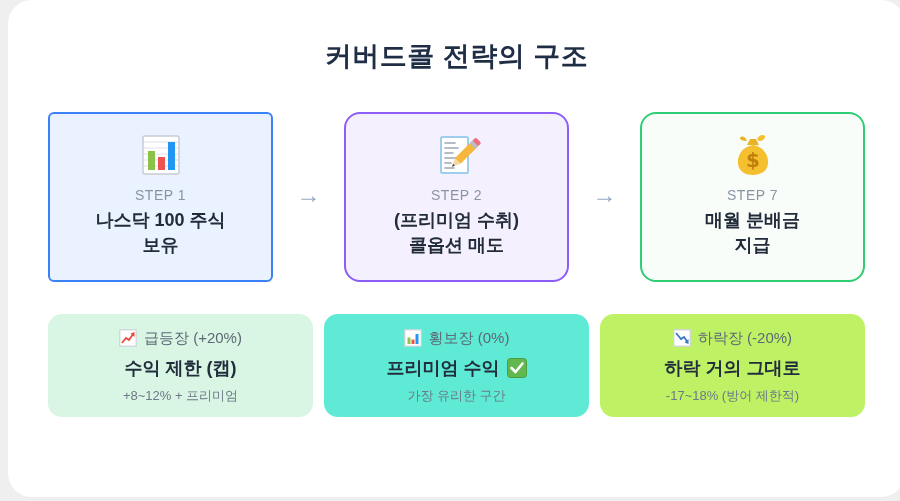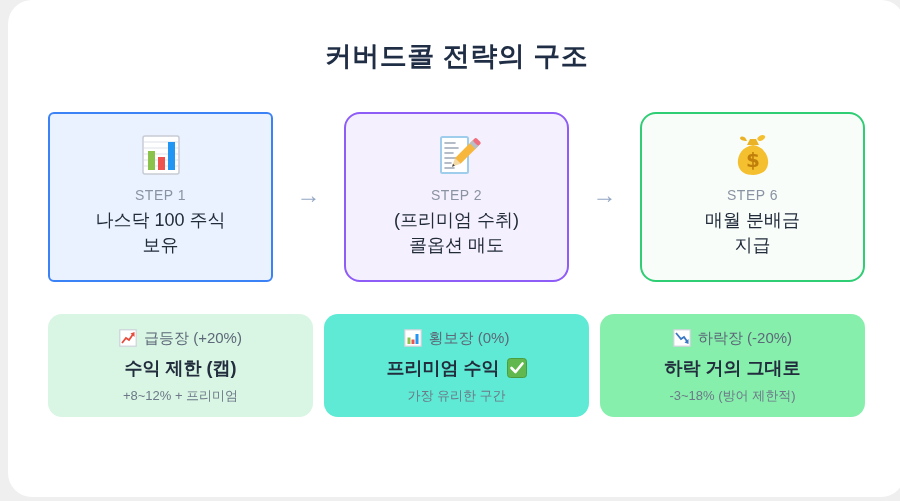--- a/index.html
+++ b/index.html
@@ -47,21 +47,21 @@
   .step-icon { width: 48px; height: 48px; }
   .step-label {
     margin-top: 8px;
     font-size: 14px;
     color: #8a93a3;
     letter-spacing: 0.5px;
   }
   .step-title {
     margin-top: 5px;
     font-size: 18px;
-    font-weight: normal;
+    font-weight: bold;
     color: #212b3a;
     line-height: 1.4;
   }
   .flow-arrow {
     flex: 1;
     display: flex;
     align-items: center;
     justify-content: center;
     color: #94a7c4;
     font-size: 24px;
@@ -80,21 +80,21 @@
     border-radius: 14px;
     display: flex;
     flex-direction: column;
     align-items: center;
     justify-content: center;
     text-align: center;
     padding-top: 2px;
   }
   .scenario-up   { background: #d9f5e3; }
   .scenario-flat { background: #5eead4; }
-  .scenario-down { background: #86efac; }
+  .scenario-down { background: #bef264; }
   .scenario-condition {
     font-size: 15px;
     color: #5d6878;
     display: flex;
     align-items: center;
     gap: 7px;
   }
   .scenario-result {
     margin-top: 8px;
     font-size: 18px;
@@ -179,21 +179,21 @@
     <div class="step-box step-3">
       <span class="step-icon">
         <svg viewBox="0 0 48 48" width="48" height="48">
           <path d="M24 14 C12 16 8 26 9 33 C10 41 17 44 24 44 C31 44 38 41 39 33 C40 26 36 16 24 14 Z" fill="#f5c030"></path>
           <path d="M18 14 L30 14 L27 8 L21 8 Z" fill="#eab226"></path>
           <path d="M28 8 C30 4 34 3 36 5 C37 7 34 10 30 10 Z" fill="#f5c030"></path>
           <path d="M17 8 C15 5 12 5 11 7 C11 9 14 10 18 10 Z" fill="#eab226"></path>
           <text x="24" y="36" font-size="20" font-weight="bold" text-anchor="middle" fill="#c07f0a" font-family="DejaVu Sans, sans-serif">$</text>
         </svg>
       </span>
-      <div class="step-label">STEP 6</div>
+      <div class="step-label">STEP 7</div>
       <div class="step-title">
         <div>매월 분배금</div>
         <div>지급</div>
       </div>
     </div>
 
   </div>
 
   <div class="cards-row">
 
@@ -245,18 +245,18 @@
             <rect x="0.8" y="0.8" width="16.4" height="16.4" fill="#ffffff" stroke="#cdd3da" stroke-width="1.2"></rect>
             <polyline points="3,4 8,10 11,8 14.5,13" fill="none" stroke="#3a78c3" stroke-width="1.8"></polyline>
             <polygon points="15.5,15 15.5,10 11.5,13.5" fill="#3a78c3"></polygon>
           </svg>
         </span>
         <span>하락장 (-20%)</span>
       </div>
       <div class="scenario-result">
         <span>하락 거의 그대로</span>
       </div>
-      <div class="scenario-detail">-3~18% (방어 제한적)</div>
+      <div class="scenario-detail">-17~18% (방어 제한적)</div>
     </div>
 
   </div>
 
 </div>
 
 </body></html>

